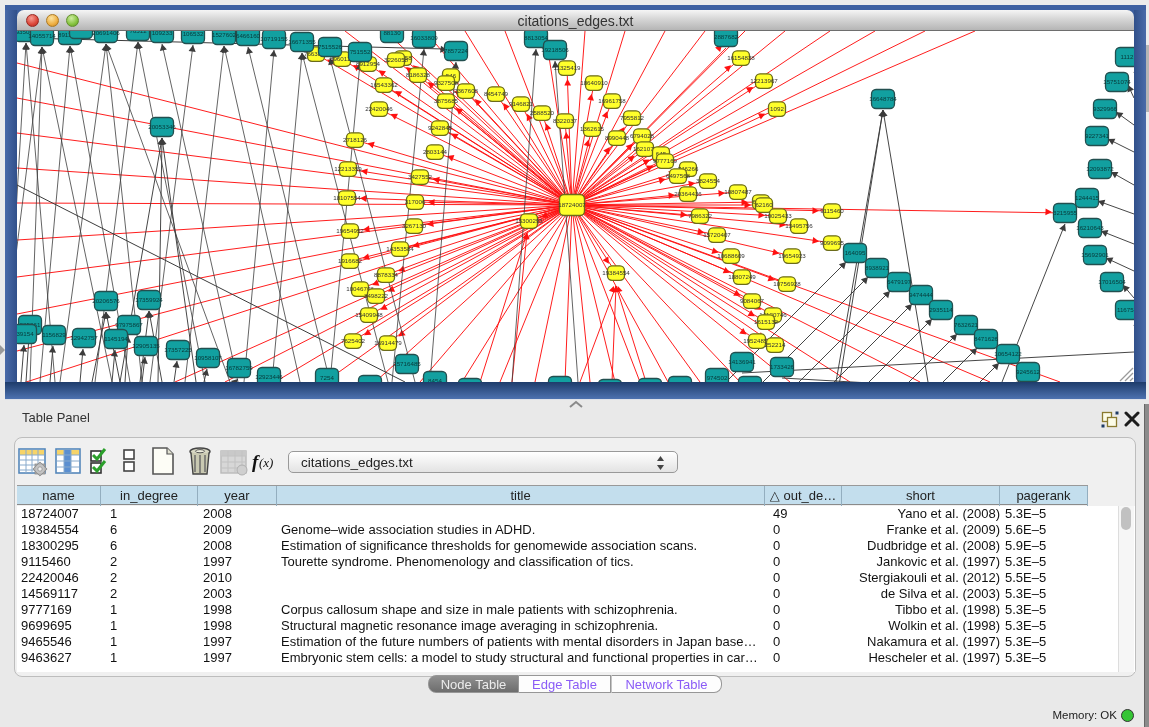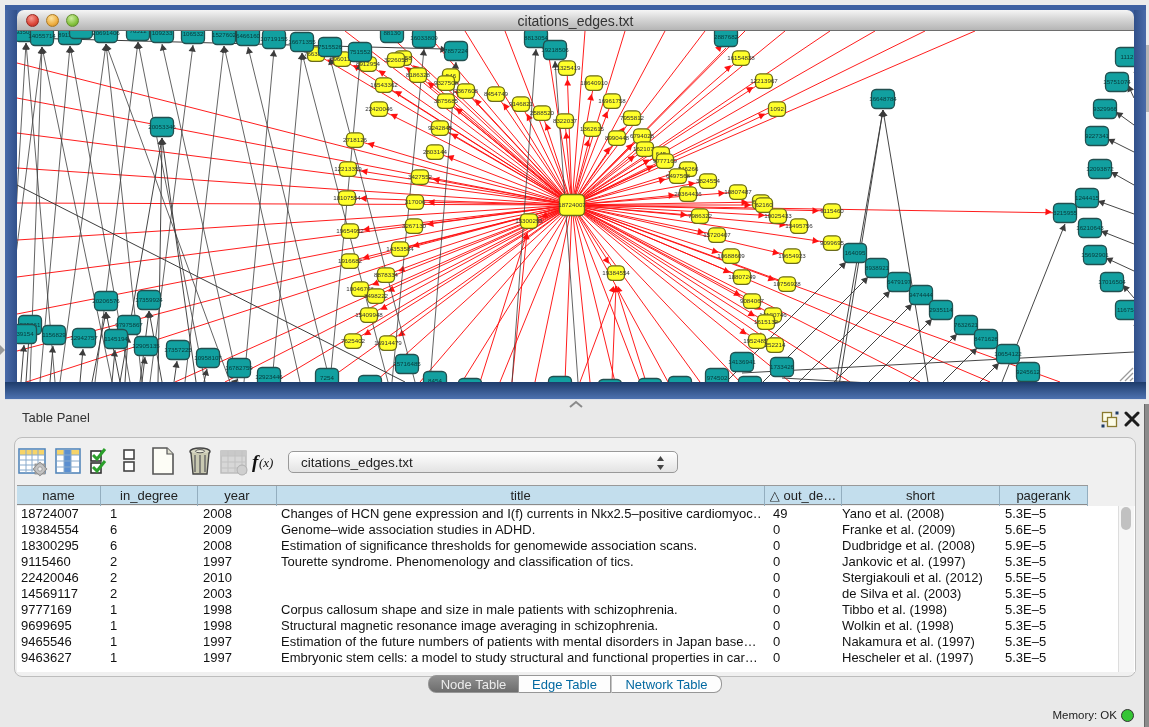--- a/index.html
+++ b/index.html
@@ -18,24 +18,24 @@
 
 #tp{position:absolute;left:0;top:400px;width:1149px;height:327px;background:#e9e9e9}
 #tphead{position:absolute;left:22px;top:410px;font-size:13px;color:#333}
 #container{position:absolute;left:14px;top:437px;width:1122px;height:240px;background:#f0f0f0;border:1px solid #bdbdbd;border-radius:8px}
 #combo{position:absolute;left:288px;top:451px;width:390px;height:22px;border:1px solid #999;border-radius:5px;background:linear-gradient(180deg,#fff,#e3e3e3);font-size:13.5px;color:#222;line-height:21px;padding-left:12px}
 #thead{position:absolute;left:17px;top:485px;width:1071px;height:20px;background:#c3deed;border-top:1px solid #999;border-bottom:1px solid #8a8a8a}
 .th{position:absolute;top:0;height:20px;font-size:13px;color:#222;text-align:center;line-height:20px;border-right:1px solid #93aebf}
 #tbody{position:absolute;left:17px;top:506px;width:1118px;height:166px;background:#fff}
 .row{position:absolute;left:0;width:1149px;height:16px;font-size:13px;color:#111}
 .row span{position:absolute;top:0;white-space:nowrap;line-height:15px}
-.row .ctr{text-align:left}
+.row .ctr{text-align:right}
 #sbar{position:absolute;left:1118px;top:506px;width:16px;height:166px;background:#f6f6f6;border-left:1px solid #ddd}
 #sthumb{position:absolute;left:1121px;top:507px;width:10px;height:23px;background:#c1c1c1;border-radius:5px}
-.tab{position:absolute;top:675px;height:18px;font-size:13px;line-height:17px;text-align:center;border:1px solid #979797;background:#fdfdfd;color:#0369a1}
+.tab{position:absolute;top:675px;height:18px;font-size:13px;line-height:17px;text-align:center;border:1px solid #979797;background:#fdfdfd;color:#8b5cf6}
 #rstrip{position:absolute;left:1144px;top:404px;width:5px;height:323px;background:#8b8b8b;border-left:1px solid #666}
 #mem{position:absolute;right:32px;top:709px;font-size:11.5px;color:#222}
 #memdot{position:absolute;left:1121px;top:709px;width:13px;height:13px;border-radius:50%;background:#35c535;border:1px solid #333}
 </style></head><body>
 <div id="stage">
 <div id="frame"></div>
     <div id="fleft"></div>
     <div id="fright"></div>
     <div id="ftop"></div>
     <div id="fbot"></div>
@@ -752,21 +752,20 @@
 <div class="th" style="left:260px;width:488px">title</div>
 <div class="th" style="left:748px;width:77px">△ out_de…</div>
 <div class="th" style="left:825px;width:158px">short</div>
 <div class="th" style="left:983px;width:88px">pagerank</div>
 </div>
 <div id="tbody"></div>
 <div class="row" style="top:506px">
 <span style="left:21px">18724007</span>
       <span style="left:110px">1</span>
       <span style="left:203px">2008</span>
-<span style="left:281px;width:481px;overflow:hidden">Changes of HCN gene expression and I(f) currents in Nkx2.5–positive cardiomyoc…</span>
       <span style="left:773px">49</span>
 <span class="ctr" style="left:842px;width:158px">Yano et al. (2008)</span>
       <span style="left:1005px">5.3E–5</span>
     </div>
     <div class="row" style="top:522px">
 <span style="left:21px">19384554</span>
       <span style="left:110px">6</span>
       <span style="left:203px">2009</span>
 <span style="left:281px;width:481px;overflow:hidden">Genome–wide association studies in ADHD.</span>
       <span style="left:773px">0</span>

